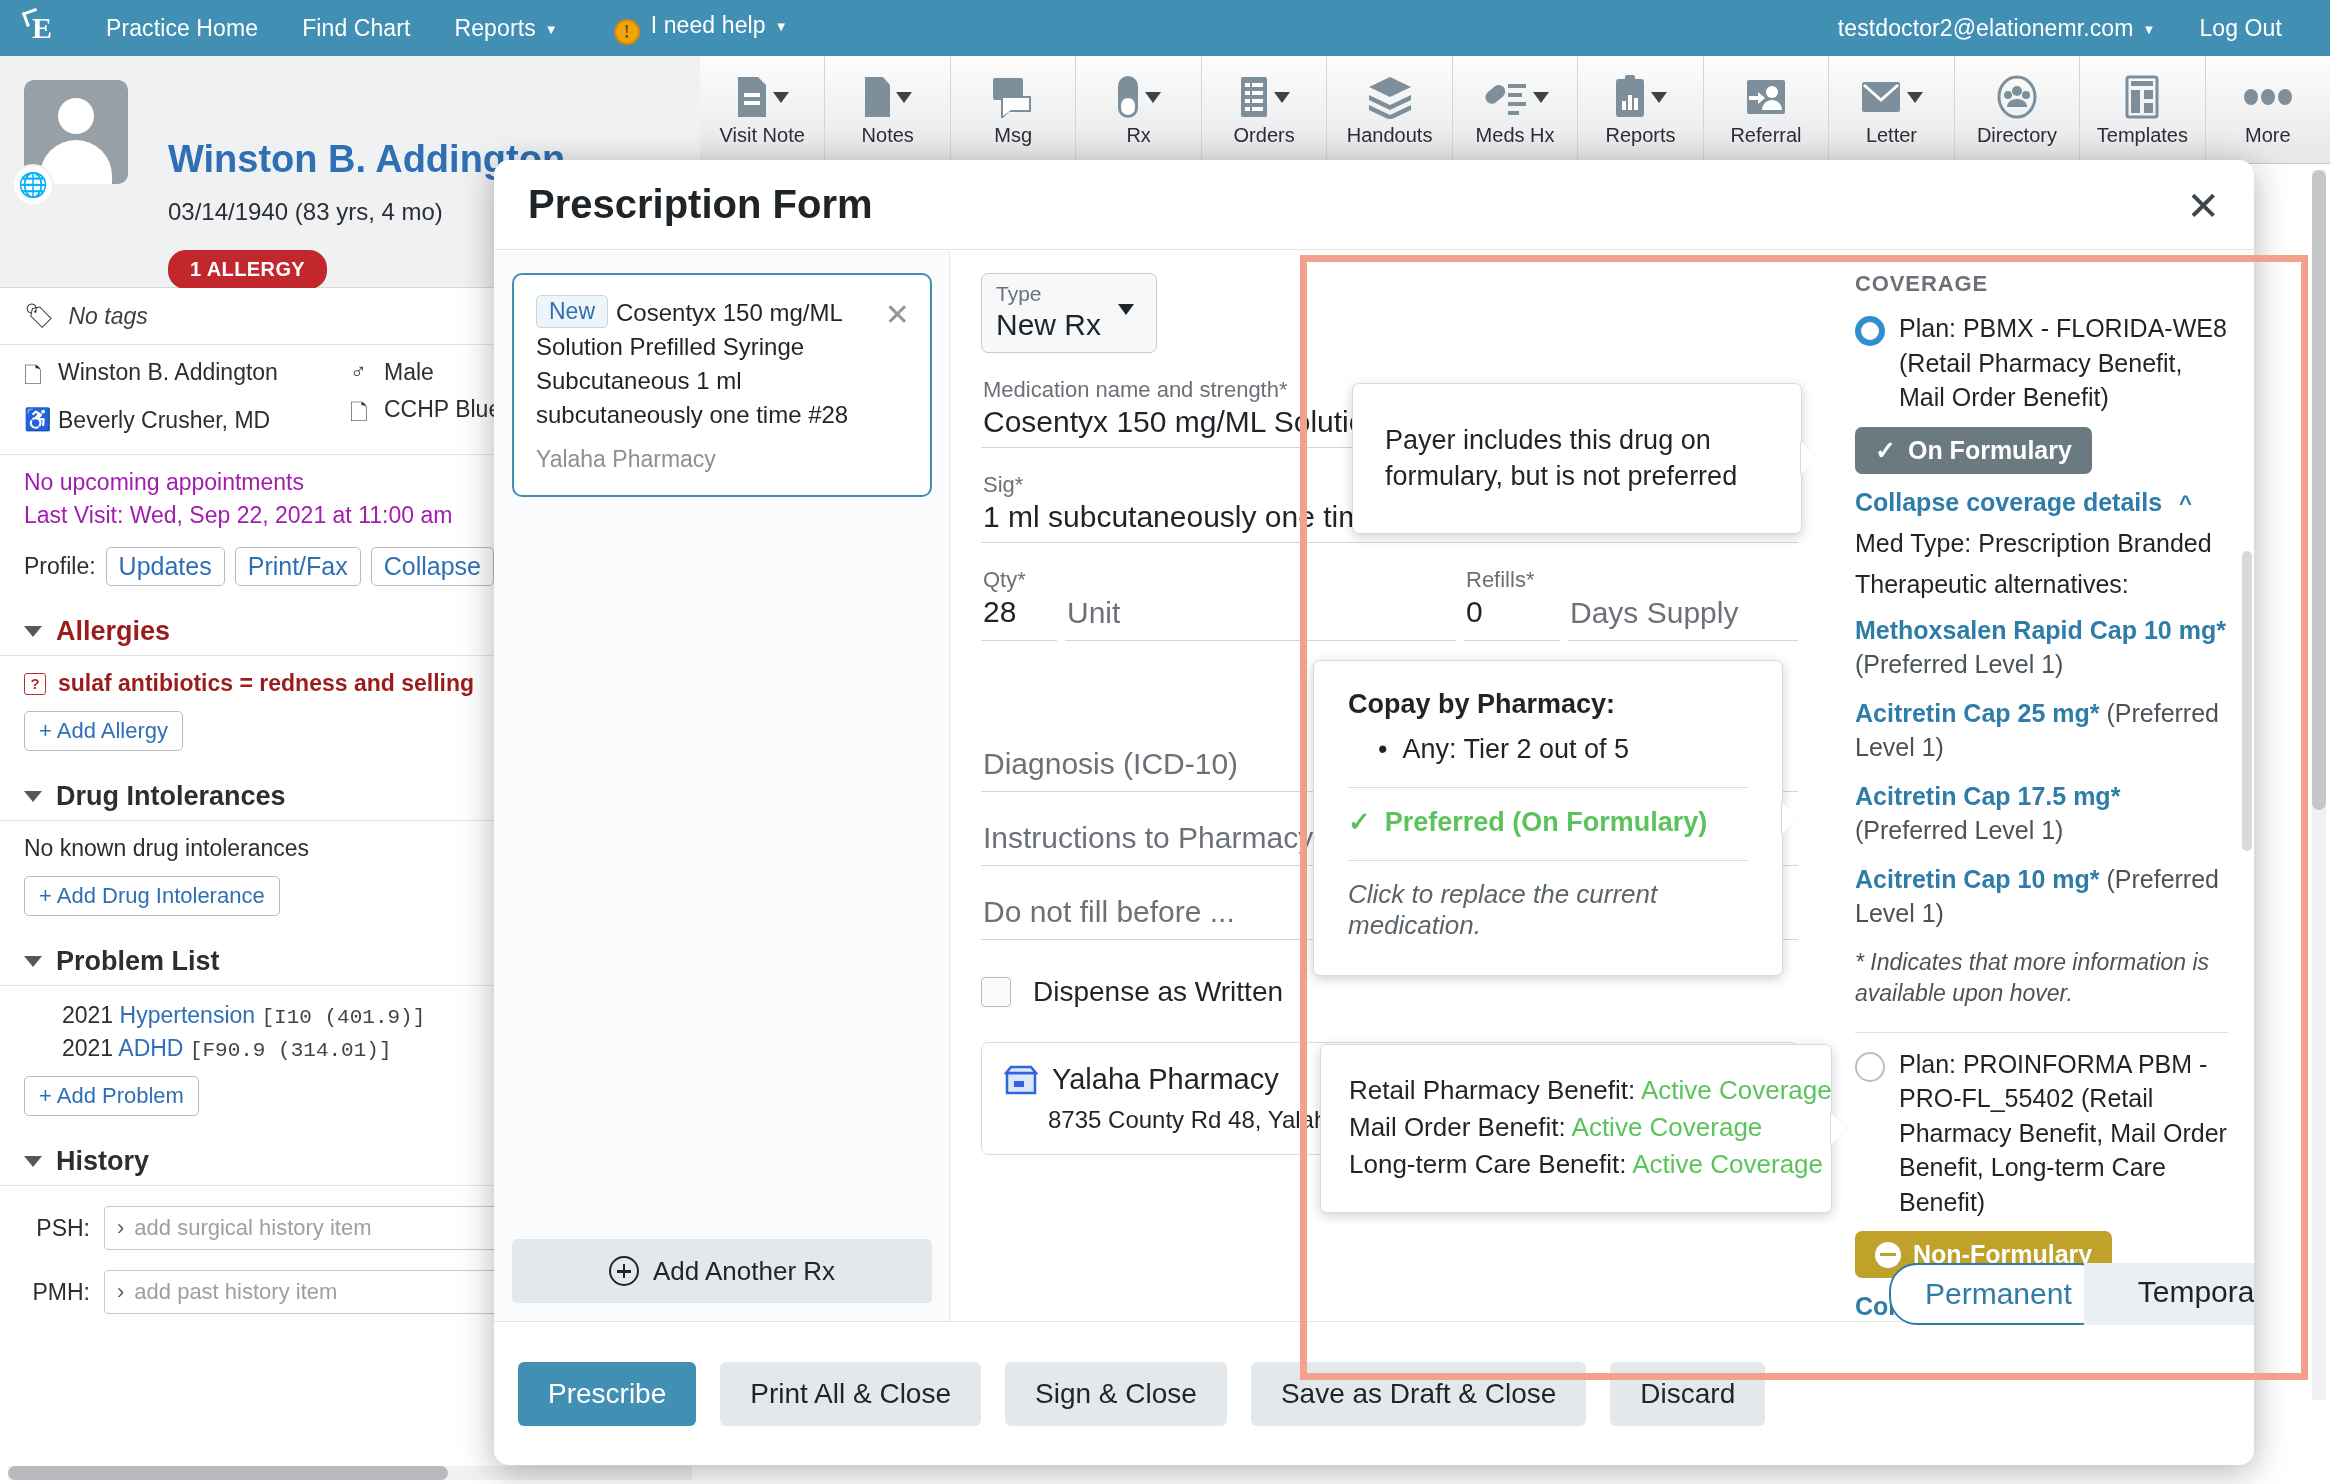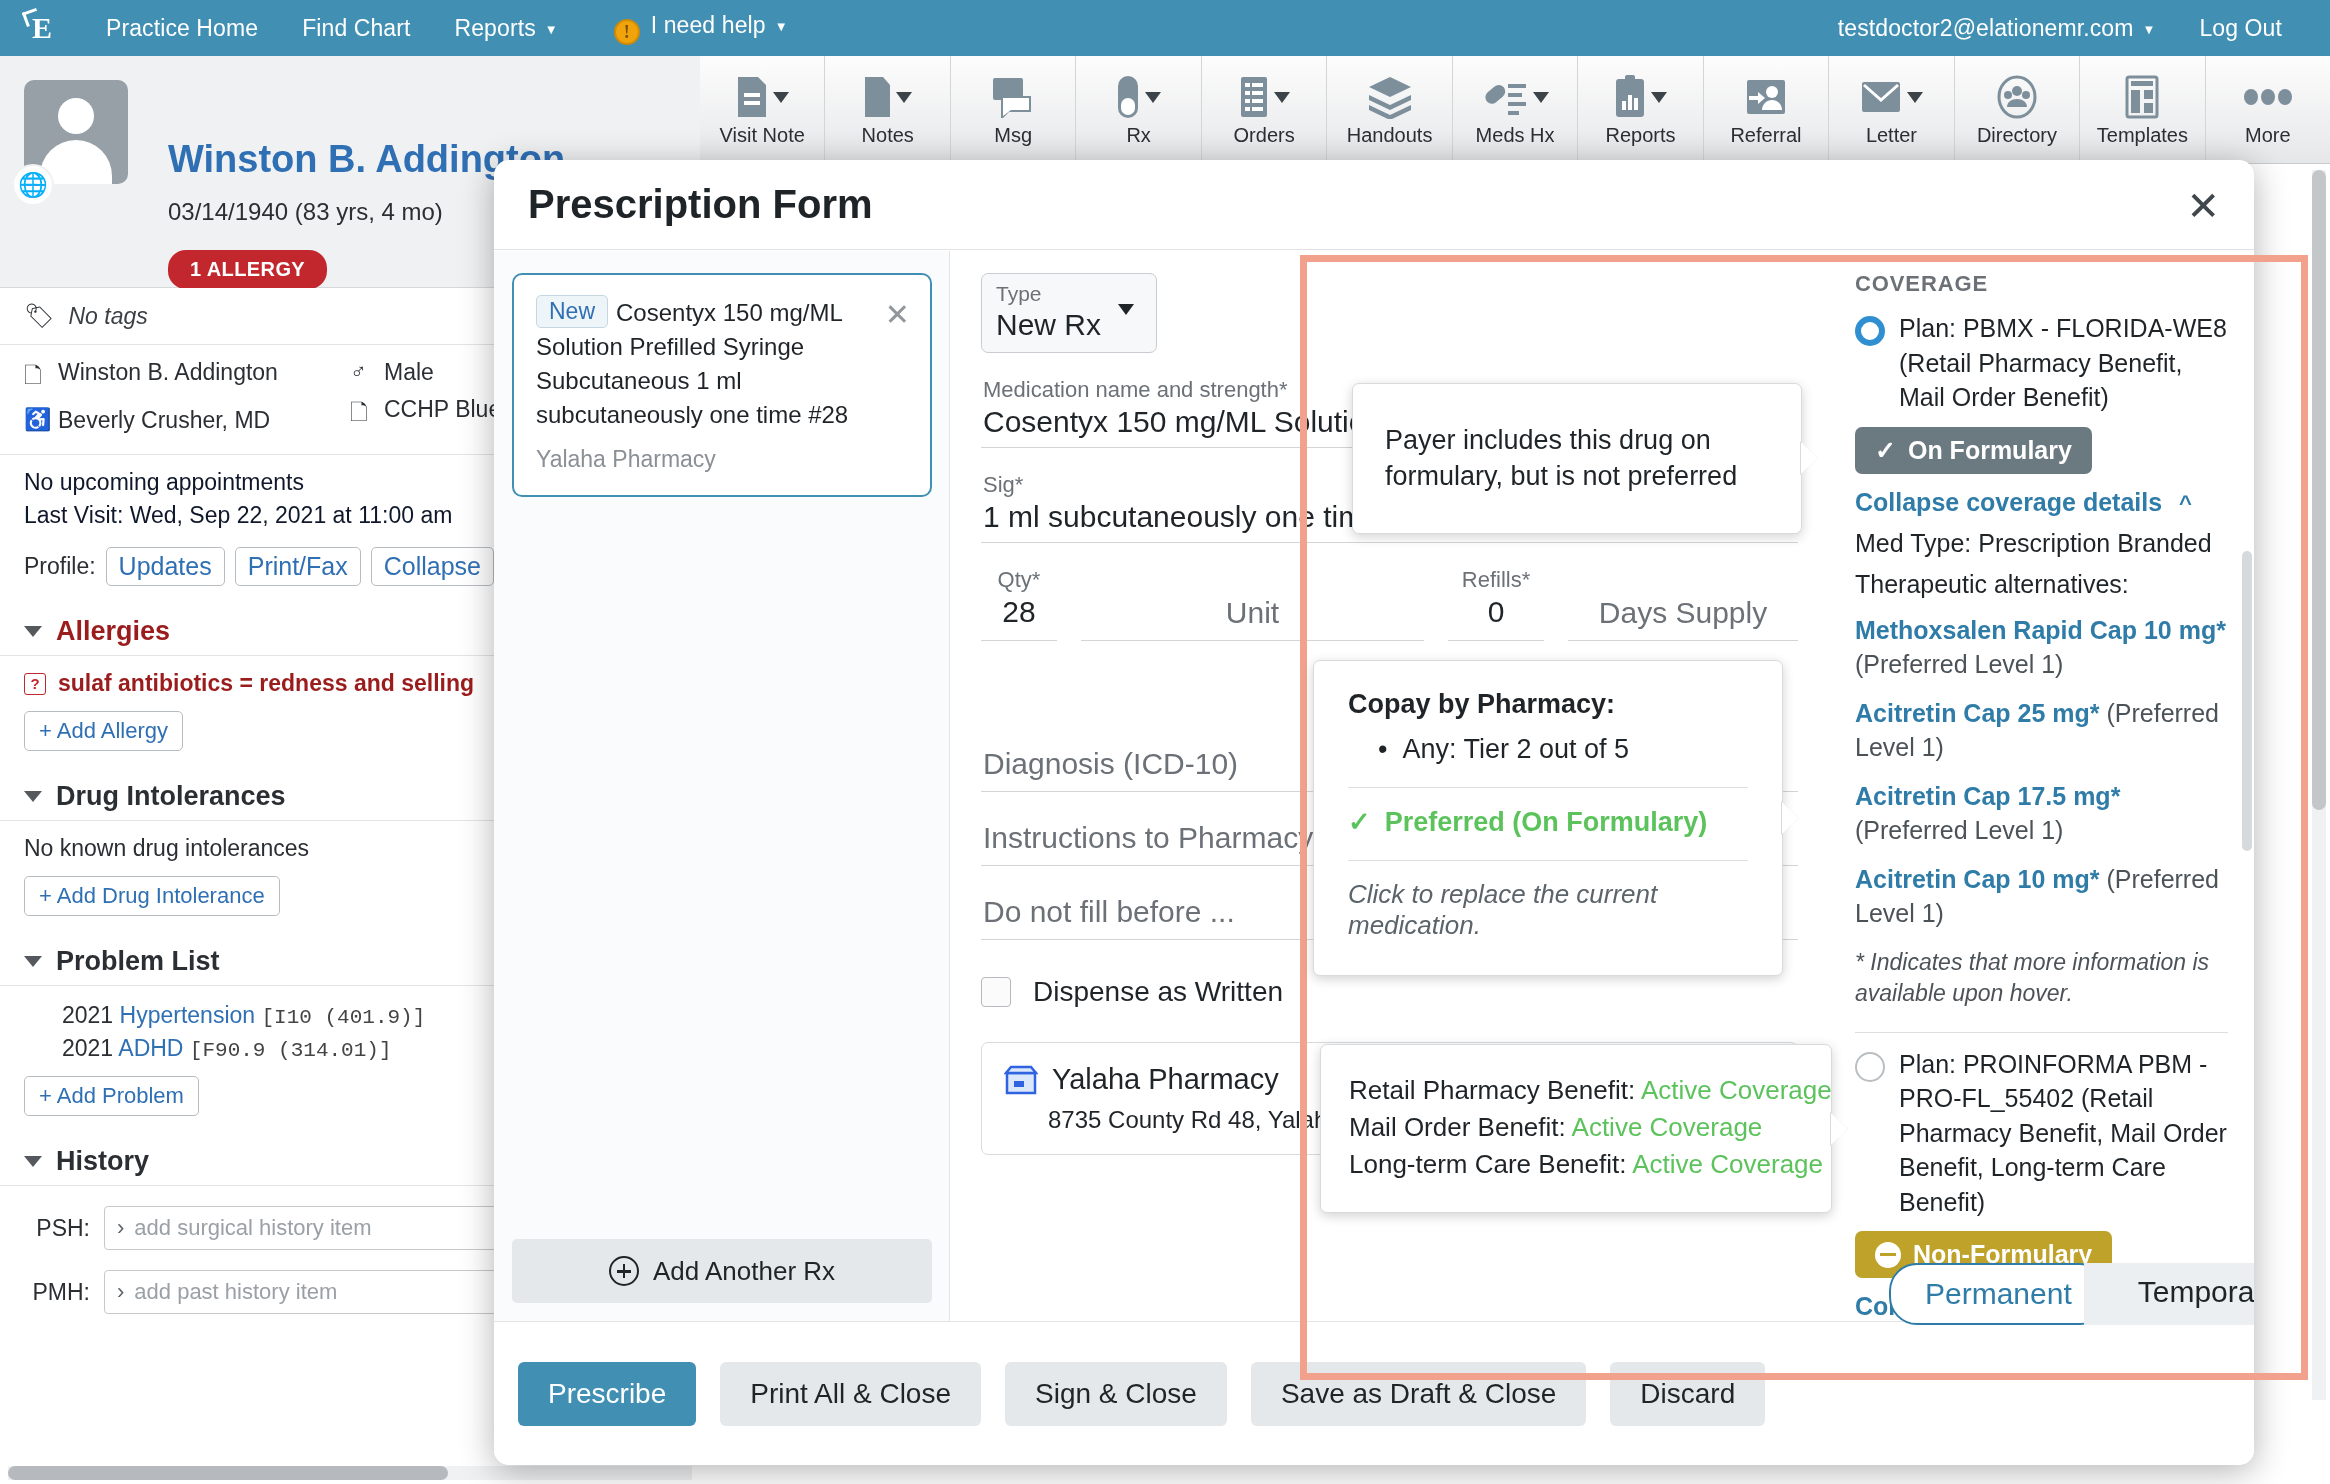--- a/index.html
+++ b/index.html
@@ -92,21 +92,21 @@
     background:#ffffff; font-size:23px; color:#2b2f33; overflow:hidden;
   }
   .lp-row { padding:14px 24px; border-bottom:1px solid #e2e4e6; display:flex; align-items:center; }
   .lp-italic { font-style:italic; color:#3a4045; }
   .lp-grid { display:flex; padding:14px 24px 10px 24px; border-bottom:1px solid #e2e4e6; }
   .lp-col { width:50%; }
   .lp-line { display:flex; align-items:flex-start; margin-bottom:10px; font-size:23px; }
   .lp-ic { width:34px; flex:none; color:#2b2f33; font-size:22px; }
   .link { color:#2f6fb4; }
   .lp-appt { padding:14px 24px 6px 24px; }
-  .lp-appt div { color:#0f172a; font-size:23px; margin-bottom:6px; white-space:nowrap; }
+  .lp-appt div { color:#a21caf; font-size:23px; margin-bottom:6px; white-space:nowrap; }
   .lp-profile { padding:6px 24px 14px 24px; display:flex; align-items:center; gap:10px; white-space:nowrap; }
   .pill { border:1px solid #b7bcc0; border-radius:5px; padding:4px 12px; color:#2f6fb4; font-size:25px; background:#fff; }
   .sect-hdr {
     display:flex; align-items:center; gap:14px; padding:16px 24px 8px 24px;
     font-size:27px; font-weight:bold; border-bottom:1px solid #e2e4e6;
   }
   .sect-hdr .tri-sm { width:0;height:0;border-left:9px solid transparent;border-right:9px solid transparent;border-top:11px solid #55595d; }
   .red { color:#9b1c1c; }
   .sect-body { padding:14px 24px; }
   .allergy-line { color:#9b1c1c; font-weight:bold; font-size:23px; display:flex; gap:12px; align-items:center; white-space:nowrap; }
@@ -161,21 +161,21 @@
     width:176px; border:1px solid #c9ccd0; border-radius:7px; background:#f7f8f9; padding:8px 14px 10px 14px;
     position:relative;
   }
   #type-select .sl-lbl { font-size:21px; color:#6b7177; }
   #type-select .sl-val { font-size:30px; color:#1f2428; margin-top:2px; }
   #type-select .tri { position:absolute; right:22px; top:30px; border-top-color:#1f2428; }
   .fld { border-bottom:1px solid #d2d5d8; padding:10px 2px 8px 2px; margin-top:14px; }
   .fld .fl-lbl { font-size:22px; color:#6b7177; }
   .fld .fl-val { font-size:30px; color:#1f2428; margin-top:2px; white-space:nowrap; overflow:hidden; }
   .fld .fl-ph { font-size:30px; color:#6b7177; padding:5px 0 2px 0; }
-  .frow { display:flex; gap:24px;text-align:center; }
+  .frow { display:flex; gap:8px; }
   .chk-row { display:flex; align-items:center; gap:22px; margin-top:36px; }
   .chkbox { width:30px;height:30px;border:1px solid #b6babe;border-radius:4px;background:#fbfbfc; }
   .chk-lbl { font-size:28px; color:#1f2428; }
   #pharm-box {
     margin-top:34px; border:1px solid #d9dcdf; border-radius:7px; padding:20px 22px; position:relative;
   }
   #pharm-name { font-size:29px; color:#1f2428; display:flex; align-items:center; gap:14px; }
   #pharm-addr { font-size:24px; color:#1f2428; margin-top:10px; padding-left:44px; white-space:nowrap; overflow:hidden; }
   .store-ic { width:34px; height:30px; flex:none; }
 

